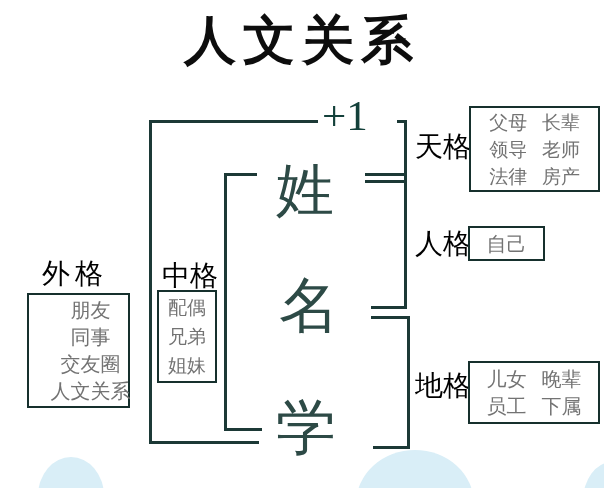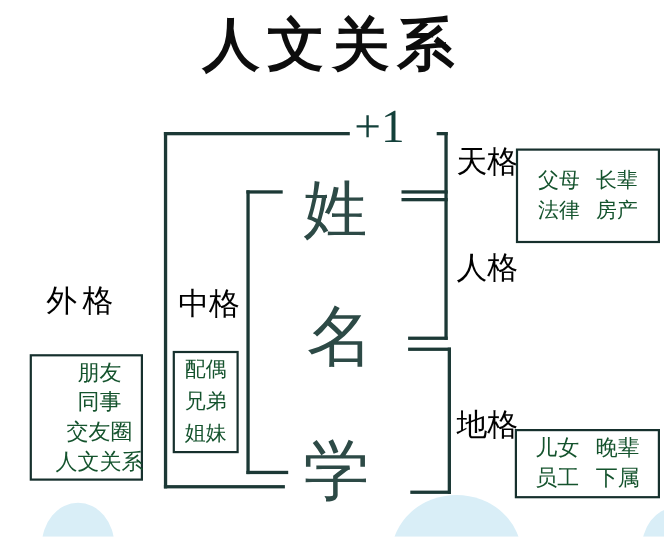--- a/index.html
+++ b/index.html
@@ -22,22 +22,22 @@
   .nchar.c2{left:279px;top:266px;font-size:60px;}
   .nchar.c3{left:276px;top:388px;font-size:60px;}
   .sec-label{position:absolute;color:#000000;font-size:28px;white-space:nowrap;}
   .lbl-tiange{left:415px;top:128px;}
   .lbl-renge{left:415px;top:225px;}
   .lbl-dige{left:415px;top:367px;}
   .lbl-waige{left:42px;top:255px;letter-spacing:5px;}
   .lbl-zhongge{left:162px;top:257px;}
   .vbox{
     position:absolute;border:2.5px solid #16302d;background:#ffffff;
-    color:#14532d;display:flex;flex-direction:column;justify-content:center;
-    align-items:center;box-sizing:border-box;margin-top:29px;
+    color:#737373;display:flex;flex-direction:column;justify-content:center;
+    align-items:center;box-sizing:border-box;
   }
   .vbox .row{white-space:nowrap;}
   .box-tiange{left:469px;top:106px;width:131px;height:86px;font-size:19px;line-height:27px;word-spacing:10px;}
   .box-renge{left:468px;top:226px;width:77px;height:35px;font-size:20px;line-height:22px;}
   .box-dige{left:468px;top:361px;width:132px;height:63px;font-size:20px;line-height:27px;word-spacing:10px;}
   .box-waige{left:27px;top:293px;width:103px;height:115px;font-size:20px;line-height:27px;padding-left:24px;}
   .box-zhongge{left:157px;top:290px;width:60px;height:93px;font-size:19px;line-height:29px;}
   .blob{position:absolute;background:#d9eef7;border-radius:50%;}
   .blob-left{left:38px;top:457px;width:66px;height:78px;}
   .blob-right{left:356px;top:450px;width:118px;height:108px;}
@@ -78,23 +78,27 @@
   <div class="nchar c3">学</div>
 
   <div class="sec-label lbl-tiange">天格</div>
   <div class="sec-label lbl-renge">人格</div>
   <div class="sec-label lbl-dige">地格</div>
   <div class="sec-label lbl-waige">外格</div>
   <div class="sec-label lbl-zhongge">中格</div>
 
   <div class="vbox box-tiange">
     <div class="row">父母 长辈</div>
+    <div class="row">领导 老师</div>
     <div class="row">法律 房产</div>
   </div>
 
+  <div class="vbox box-renge">
+    <div class="row">自己</div>
+  </div>
 
   <div class="vbox box-dige">
     <div class="row">儿女 晚辈</div>
     <div class="row">员工 下属</div>
   </div>
 
   <div class="vbox box-waige">
     <div class="row">朋友</div>
     <div class="row">同事</div>
     <div class="row">交友圈</div>

